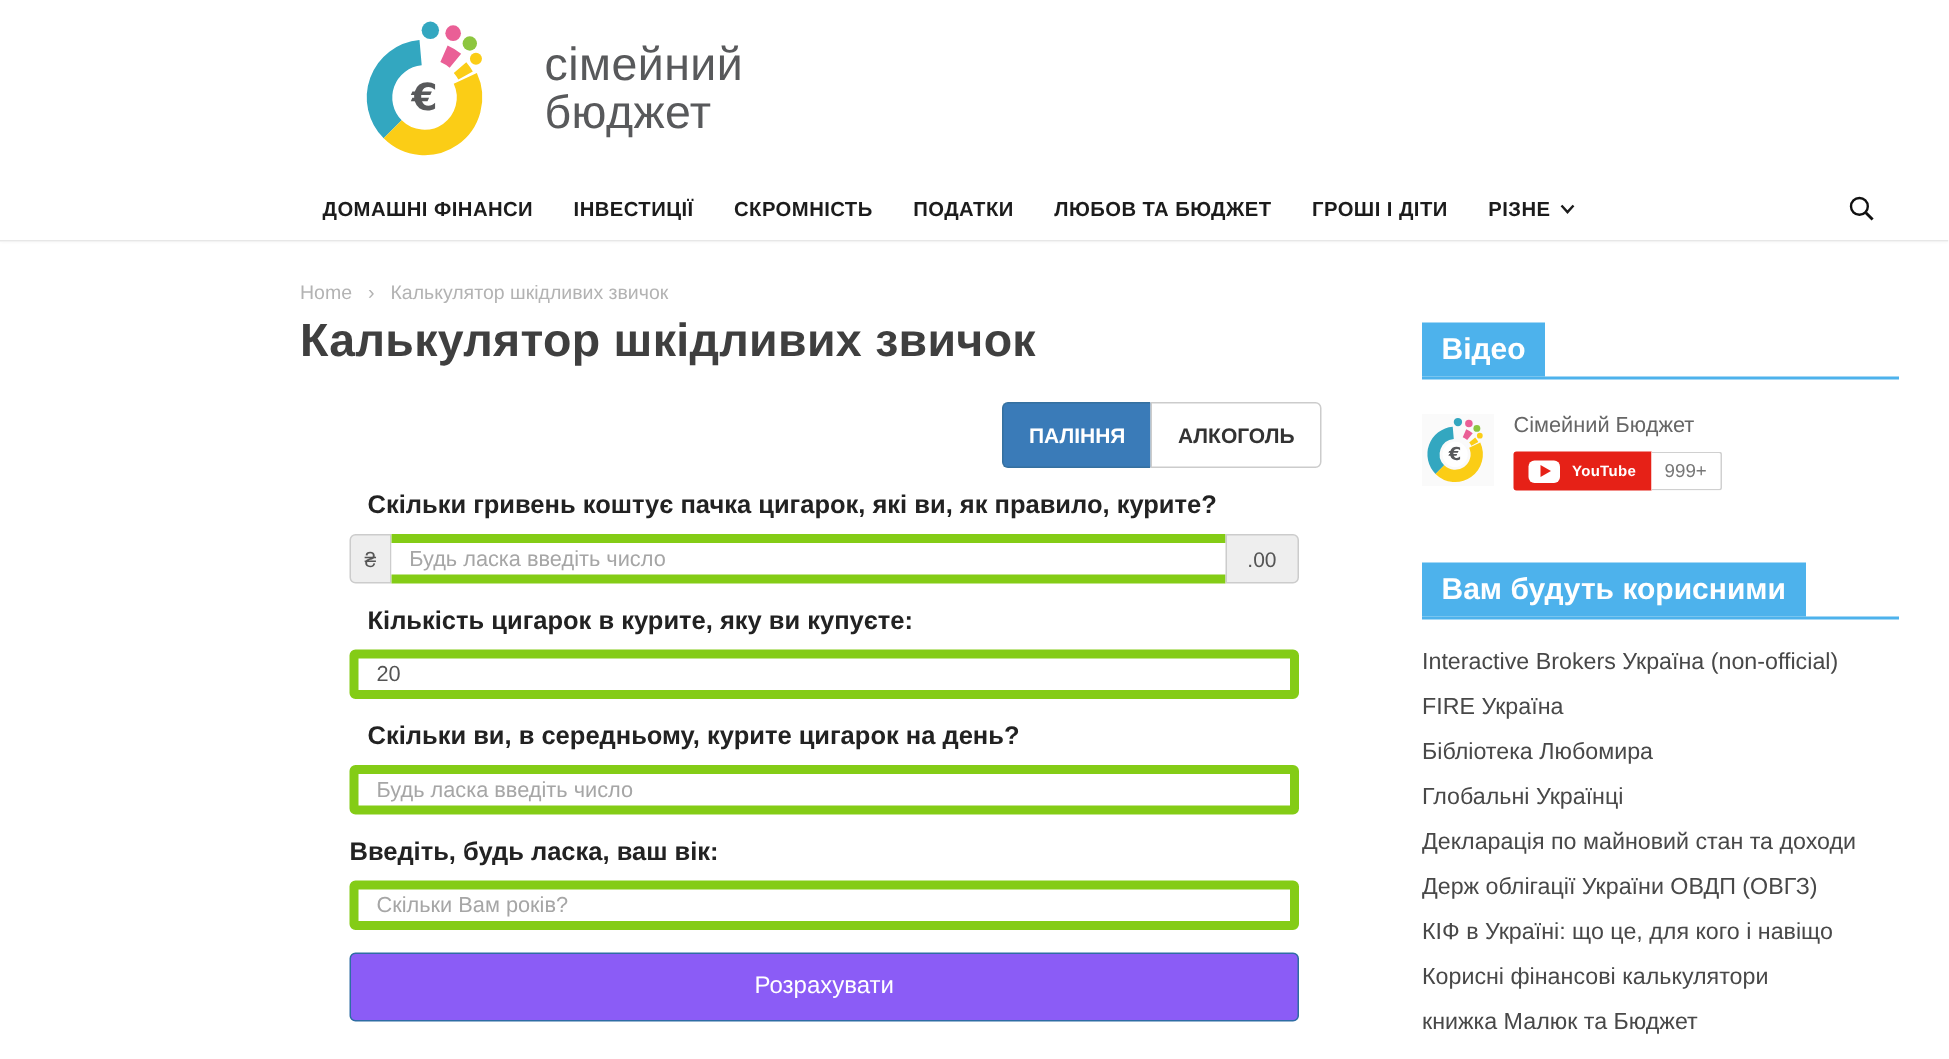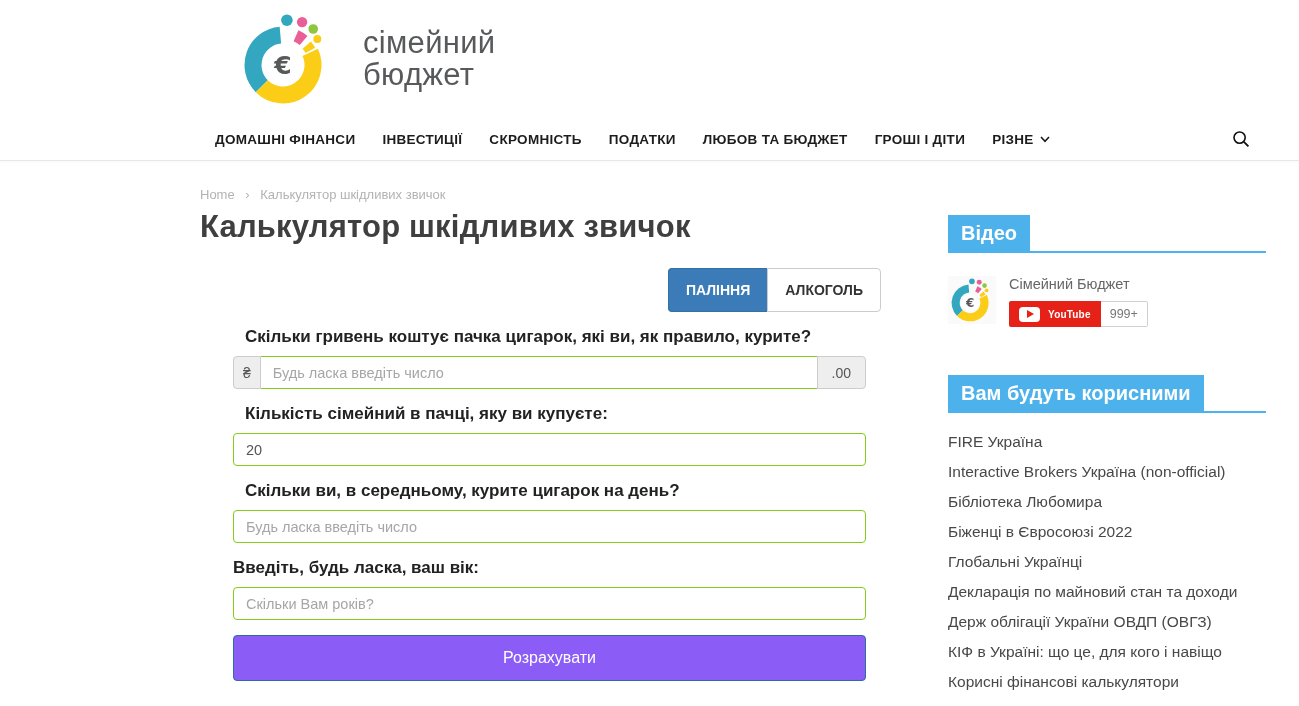--- a/index.html
+++ b/index.html
@@ -35,21 +35,21 @@
   .tab { height: 44px; display: flex; align-items: center; padding: 0 17px; font-size: 14px;
     border: 1px solid #ccc; background: #fff; color: #333; cursor: pointer; font-weight: bold; }
   .tab.active { background: #3a7bb8; border-color: #35709f; color: #fff; }
   .tab:first-child { border-radius: 4px 0 0 4px; border-right: 0; }
   .tab:last-child { border-radius: 0 4px 4px 0; }
 
   
   .calc-form { margin: 11px 15px 0 33px; }
   .q-label { display: block; font-size: 17px; font-weight: 700; color: #222; margin: 15px 0 9px; }
   .q-label.indent { padding-left: 12px; }
-  .text-input { width: 100%; height: 33px; border: 1px solid #84cc16; border-radius: 4px;
+  .text-input { width: 100%; height: 33px; border: 6px solid #84cc16; border-radius: 4px;
     padding: 0 12px; font-size: 14.5px; color: #555; outline: none;
     font-family: "Liberation Sans", sans-serif; }
   .text-input::placeholder { color: #a6a6a6; }
   .input-group { display: flex; width: 100%; }
   .input-group .text-input { border-radius: 0; flex: 1; border-left: 0; border-right: 0; }
   .addon { background: #eee; border: 1px solid #ccc; color: #555; font-size: 14px;
     display: flex; align-items: center; padding: 0 9px; }
   .addon.left { border-radius: 4px 0 0 4px; }
   .addon.right { border-radius: 0 4px 4px 0; padding: 0 14px; }
   .submit-btn { width: 100%; margin-top: 15px; height: 46px; background: #8b5cf6;
@@ -155,21 +155,21 @@
     </div>
 
     <div class="calc-form">
       <label class="q-label indent">Скільки гривень коштує пачка цигарок, які ви, як правило, курите?</label>
       <div class="input-group">
         <span class="addon left">₴</span>
         <input class="text-input" type="text" placeholder="Будь ласка введіть число" style="">
         <span class="addon right">.00</span>
       </div>
 
-      <label class="q-label indent">Кількість сімейний в пачці, яку ви купуєте:</label>
+      <label class="q-label indent">Кількість цигарок в курите, яку ви купуєте:</label>
       <input class="text-input" type="text" value="20" style="">
 
       <label class="q-label indent">Скільки ви, в середньому, курите цигарок на день?</label>
       <input class="text-input" type="text" placeholder="Будь ласка введіть число" style="">
 
       <label class="q-label">Введіть, будь ласка, ваш вік:</label>
       <input class="text-input" type="text" placeholder="Скільки Вам років?" style="">
 
       <button class="submit-btn">Розрахувати</button>
     </div>
@@ -208,24 +208,23 @@
           </div>
         </div>
       </div>
     </section>
 
     <section class="widget-useful">
       <div class="w-title">
         <span>Вам будуть корисними</span>
       </div>
       <ul class="useful-list">
+        <li>Interactive Brokers Україна (non-official)</li>
         <li>FIRE Україна</li>
-        <li>Interactive Brokers Україна (non-official)</li>
         <li>Бібліотека Любомира</li>
-        <li>Біженці в Євросоюзі 2022</li>
         <li>Глобальні Українці</li>
         <li>Декларація по майновий стан та доходи</li>
         <li>Держ облігації України ОВДП (ОВГЗ)</li>
         <li>КІФ в Україні: що це, для кого і навіщо</li>
         <li>Корисні фінансові калькулятори</li>
         <li>книжка Малюк та Бюджет</li>
       </ul>
     </section>
   </aside>
 </div>

